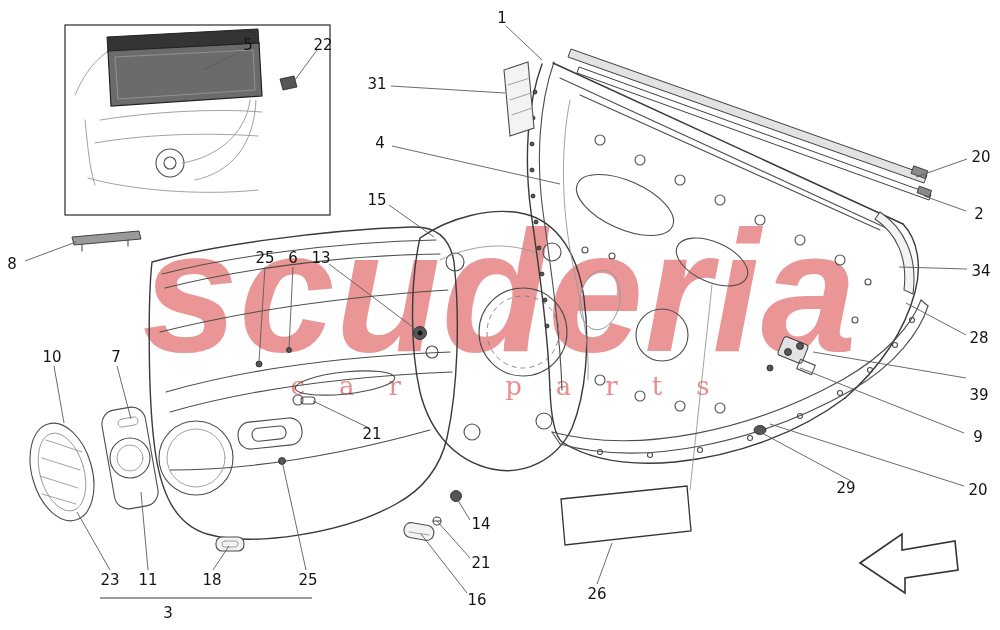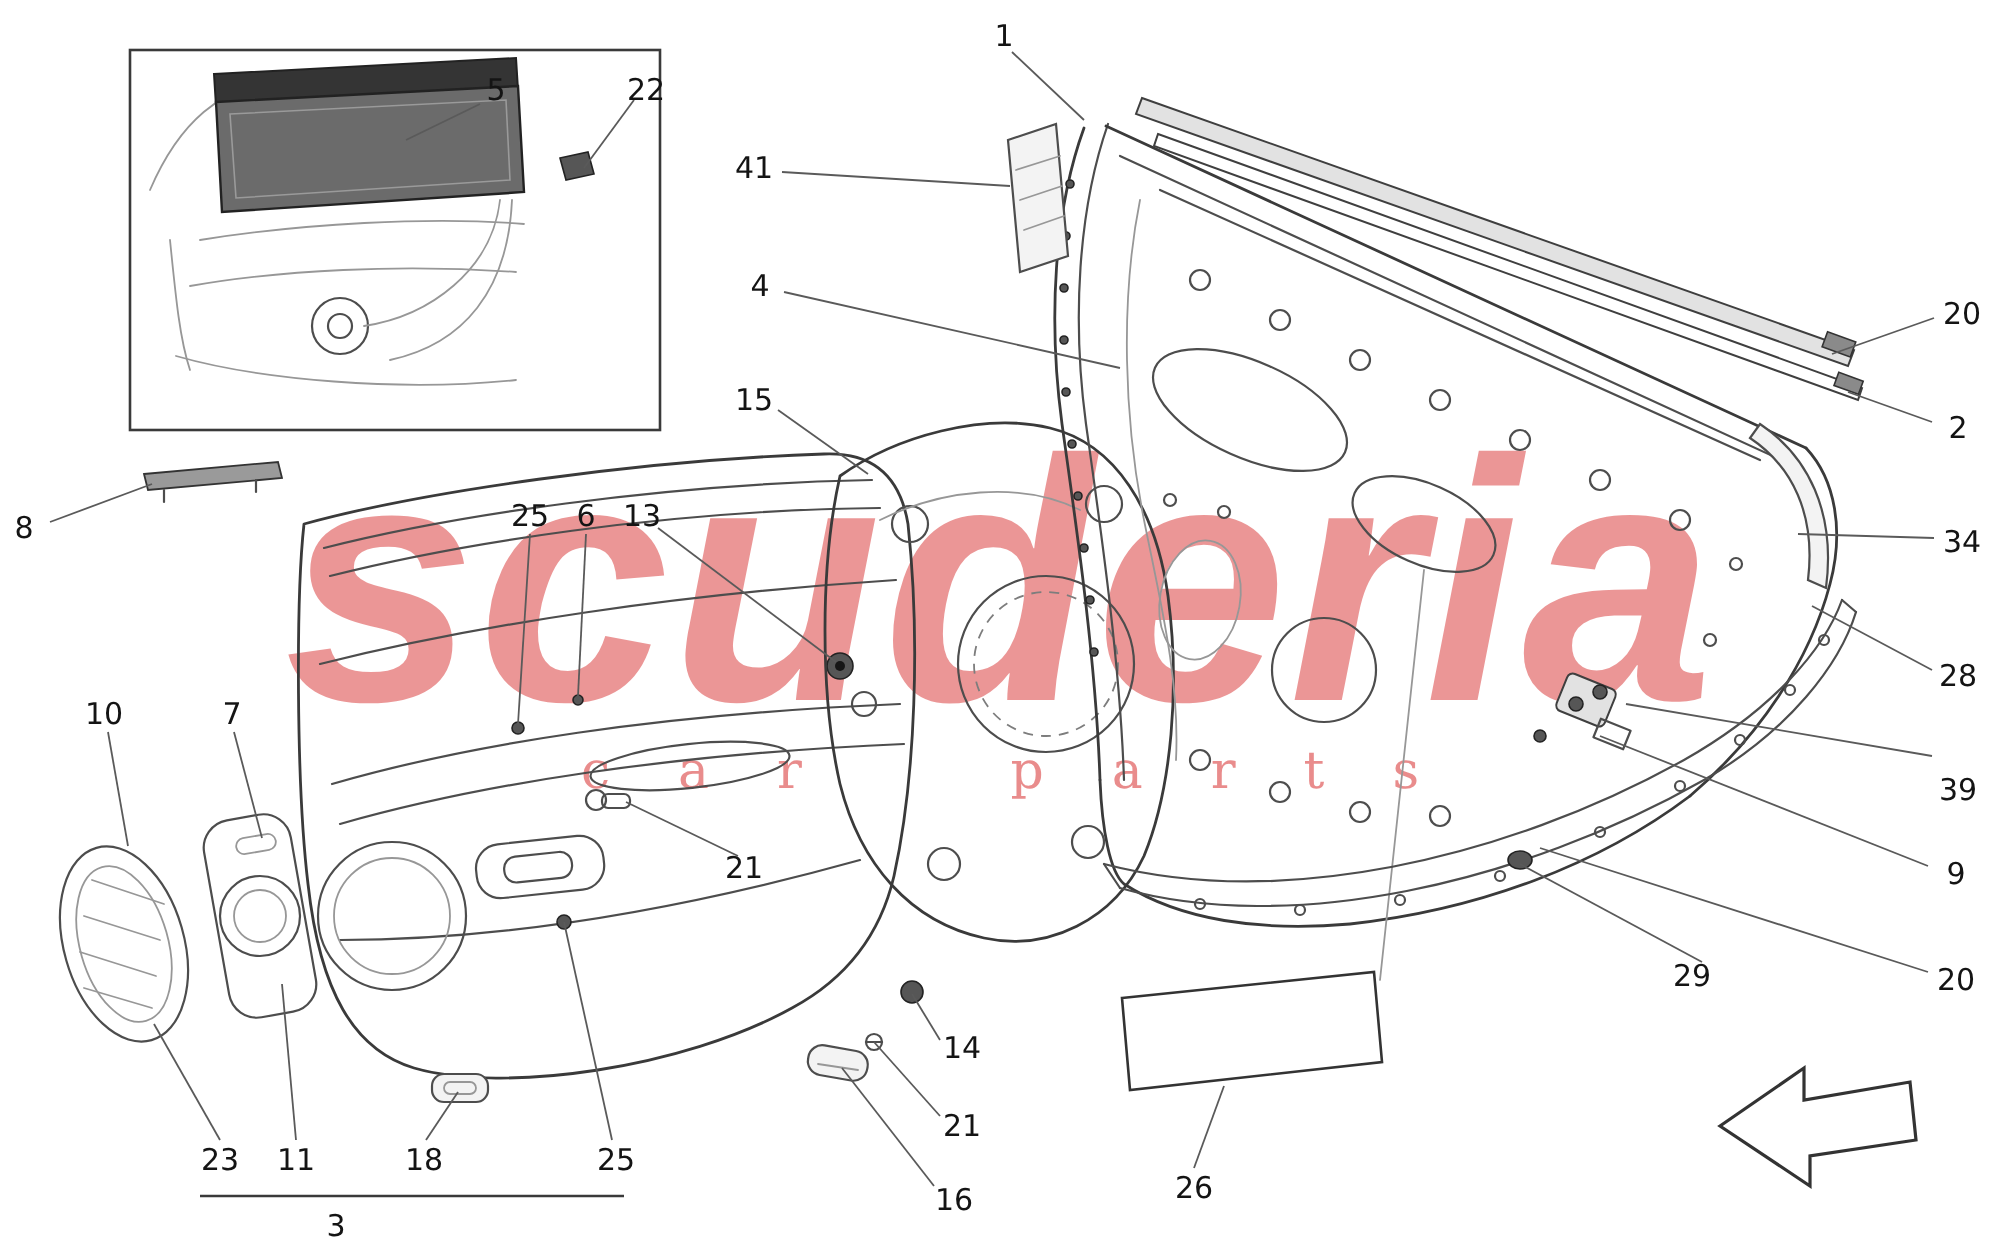--- a/index.html
+++ b/index.html
@@ -246,21 +246,21 @@
 
     <g>
       <polygon points="860,563 902,534 902,550 955,541 958,570 905,578 905,593" fill="#ffffff" stroke="#333" stroke-width="1.6"></polygon>
     </g>
   </svg>
 
   <div class="callout-layer">
     <div class="callout" style="left:248px;top:45px">5</div>
     <div class="callout" style="left:323px;top:45px">22</div>
     <div class="callout" style="left:502px;top:18px">1</div>
-    <div class="callout" style="left:377px;top:84px">41</div>
+    <div class="callout" style="left:377px;top:84px">31</div>
     <div class="callout" style="left:380px;top:143px">4</div>
     <div class="callout" style="left:981px;top:157px">20</div>
     <div class="callout" style="left:979px;top:214px">2</div>
     <div class="callout" style="left:377px;top:200px">15</div>
     <div class="callout" style="left:12px;top:264px">8</div>
     <div class="callout" style="left:265px;top:258px">25</div>
     <div class="callout" style="left:293px;top:258px">6</div>
     <div class="callout" style="left:321px;top:258px">13</div>
     <div class="callout" style="left:981px;top:271px">34</div>
     <div class="callout" style="left:979px;top:338px">28</div>

